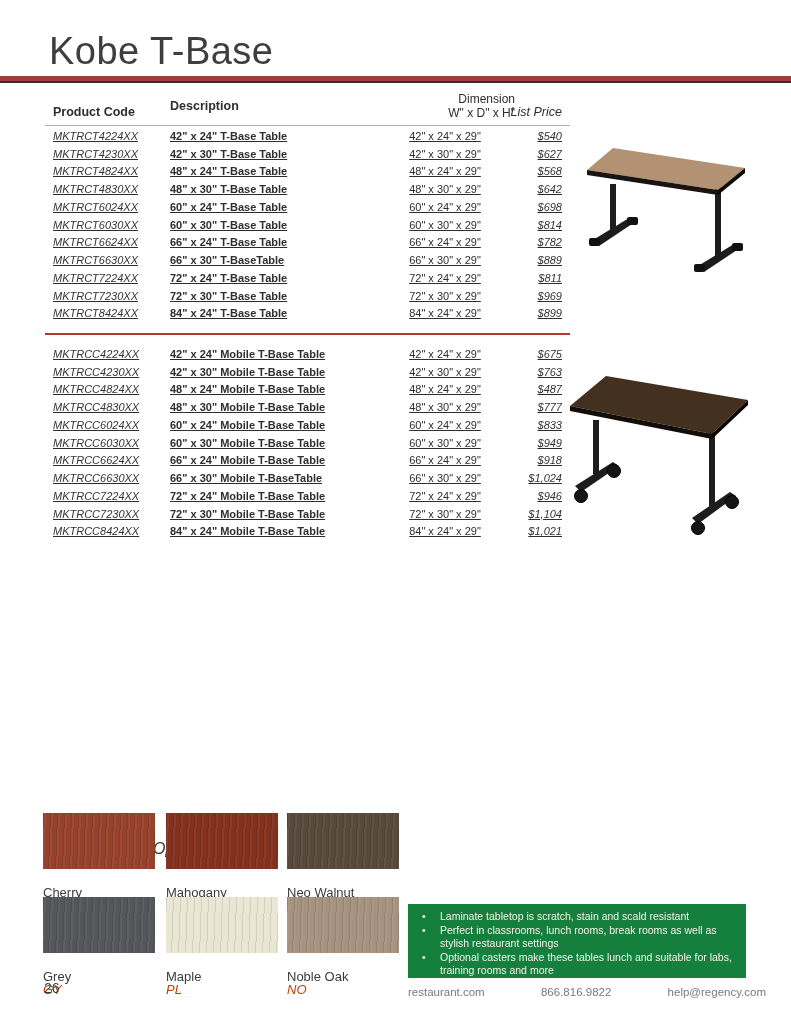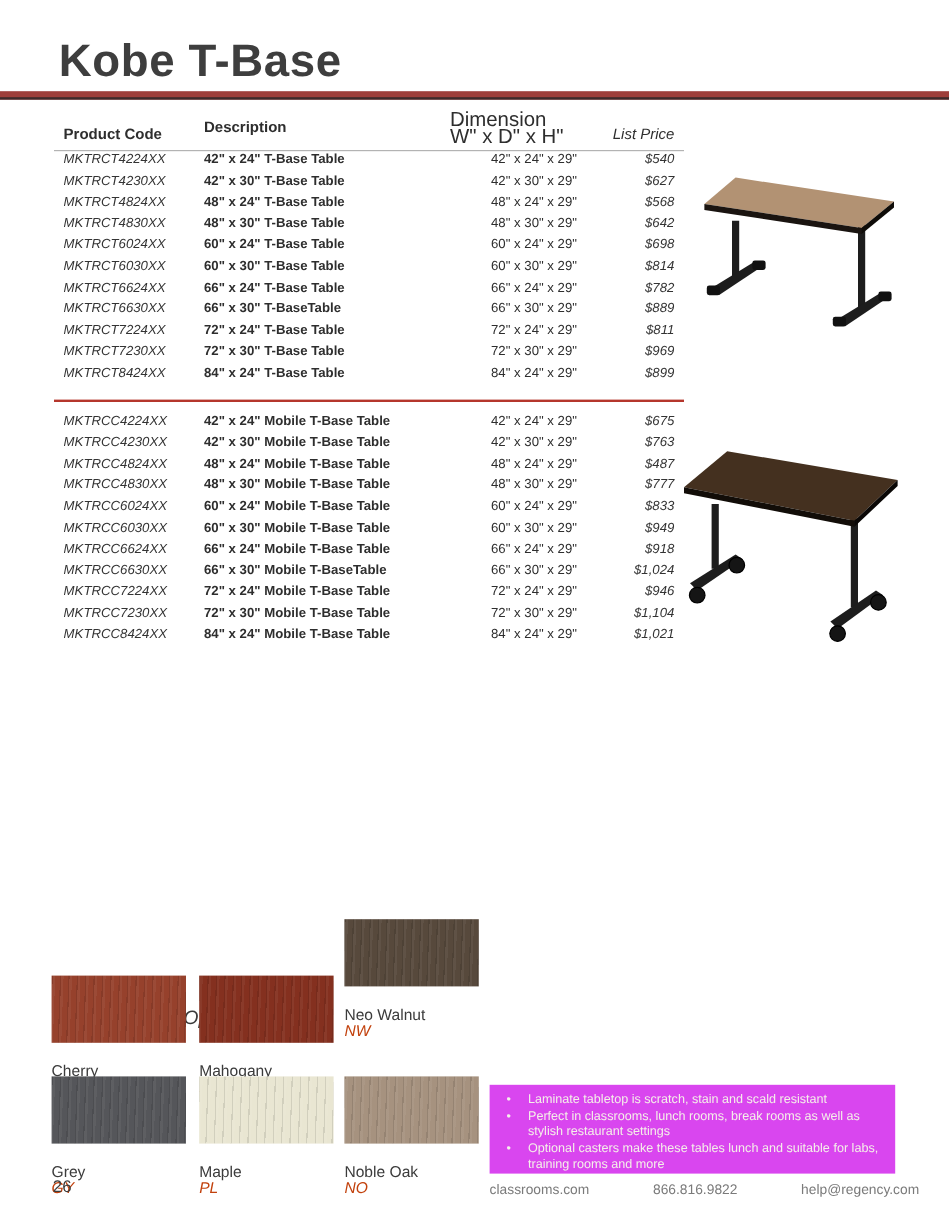--- a/index.html
+++ b/index.html
@@ -1,32 +1,32 @@
 <!DOCTYPE html>
 <html><head>
 <meta charset="utf-8">
 <style>
   html,body{margin:0;padding:0;background:#fff;}
   .page{position:relative;width:791px;height:1024px;background:#ffffff;overflow:hidden;
         font-family:"Liberation Sans",sans-serif;color:#2e2e2e;}
 
-  .title{position:absolute;left:49px;top:30px;margin:0;font-size:38px;font-weight:bold;
+  .title{position:absolute;left:49px;top:30px;margin:0;font-size:38px;font-weight:normal;
          letter-spacing:.5px;color:#3e3e3e;}
   .title-rule{position:absolute;left:0;top:76px;width:791px;height:5px;
               border-bottom:2px solid #3d2a2a;}
 
   
   .thead{position:absolute;left:45px;top:93px;width:525px;height:32px;}
   .h-code{position:absolute;left:8px;top:12px;font-weight:bold;font-size:12.5px;}
   .h-desc{position:absolute;left:125px;top:6px;font-weight:bold;font-size:12.5px;}
-  .h-dim{position:absolute;left:330px;top:0;width:140px;text-align:left;font-size:17px;line-height:13.5px;}
+  .h-dim{position:absolute;left:330px;top:0;width:140px;text-align:right;font-size:12px;line-height:13.5px;}
   .h-price{position:absolute;right:8px;top:12px;font-style:italic;font-size:12.5px;}
   .head-line{position:absolute;left:45px;top:125px;width:525px;border-top:1px solid #b3b3b3;}
   .rows{position:absolute;left:45px;width:525px;}
-  .trow{display:flex;align-items:flex-start;height:17.75px;font-size:11px;}
+  .trow{display:flex;align-items:center;height:17.75px;font-size:11px;text-decoration:underline;}
   .cell{white-space:nowrap;overflow:visible;}
   .c-code{width:125px;padding-left:8px;box-sizing:border-box;font-style:italic;color:#333;}
   .c-desc{width:205px;font-weight:bold;}
   .c-dim{width:140px;text-align:center;}
   .c-price{flex:1;text-align:right;padding-right:8px;font-style:italic;color:#333;}
   .sep{position:absolute;left:45px;top:333px;width:525px;height:2px;}
 
   .illus{position:absolute;}
 
   
@@ -239,49 +239,49 @@
   <div class="swatch-block" style="left:43px;top:813px">
     <div class="swatch" style="background-color: rgb(150, 65, 44);"></div>
     <div class="sw-name">Cherry</div>
     <div class="sw-code">CH</div>
   </div>
   <div class="swatch-block" style="left:166px;top:813px">
     <div class="swatch" style="background-color: rgb(132, 48, 31);"></div>
     <div class="sw-name">Mahogany</div>
     <div class="sw-code">MH</div>
   </div>
-  <div class="swatch-block" style="left:287px;top:766px">
+  <div class="swatch-block" style="left:287px;top:813px">
     <div class="swatch" style="background-color: rgb(87, 73, 60);"></div>
     <div class="sw-name">Neo Walnut</div>
     <div class="sw-code">NW</div>
   </div>
   <div class="swatch-block" style="left:43px;top:897px">
     <div class="swatch" style="background-color: rgb(85, 86, 90);"></div>
     <div class="sw-name">Grey</div>
     <div class="sw-code">GY</div>
   </div>
   <div class="swatch-block" style="left:287px;top:897px">
     <div class="swatch" style="background-color: rgb(166, 146, 127);"></div>
     <div class="sw-name">Noble Oak</div>
     <div class="sw-code">NO</div>
   </div>
   <div class="swatch-block" style="left:166px;top:897px">
     <div class="swatch" style="background-color: rgb(233, 230, 210);"></div>
     <div class="sw-name">Maple</div>
     <div class="sw-code">PL</div>
   </div>
 
-  <div class="features" style="background-color: #d946ef;">
+  <div class="features" style="background-color: #15803d;">
     <ul>
       <li>Laminate tabletop is scratch, stain and scald resistant</li>
       <li>Perfect in classrooms, lunch rooms, break rooms as well as stylish restaurant settings</li>
       <li>Optional casters make these tables lunch and suitable for labs, training rooms and more</li>
     </ul>
   </div>
 
   <div class="footer">
-    <span>classrooms.com</span>
+    <span>restaurant.com</span>
     <span>866.816.9822</span>
     <span>help@regency.com</span>
   </div>
 
   <div class="page-num">26</div>
 </div>
 
 </body></html>

